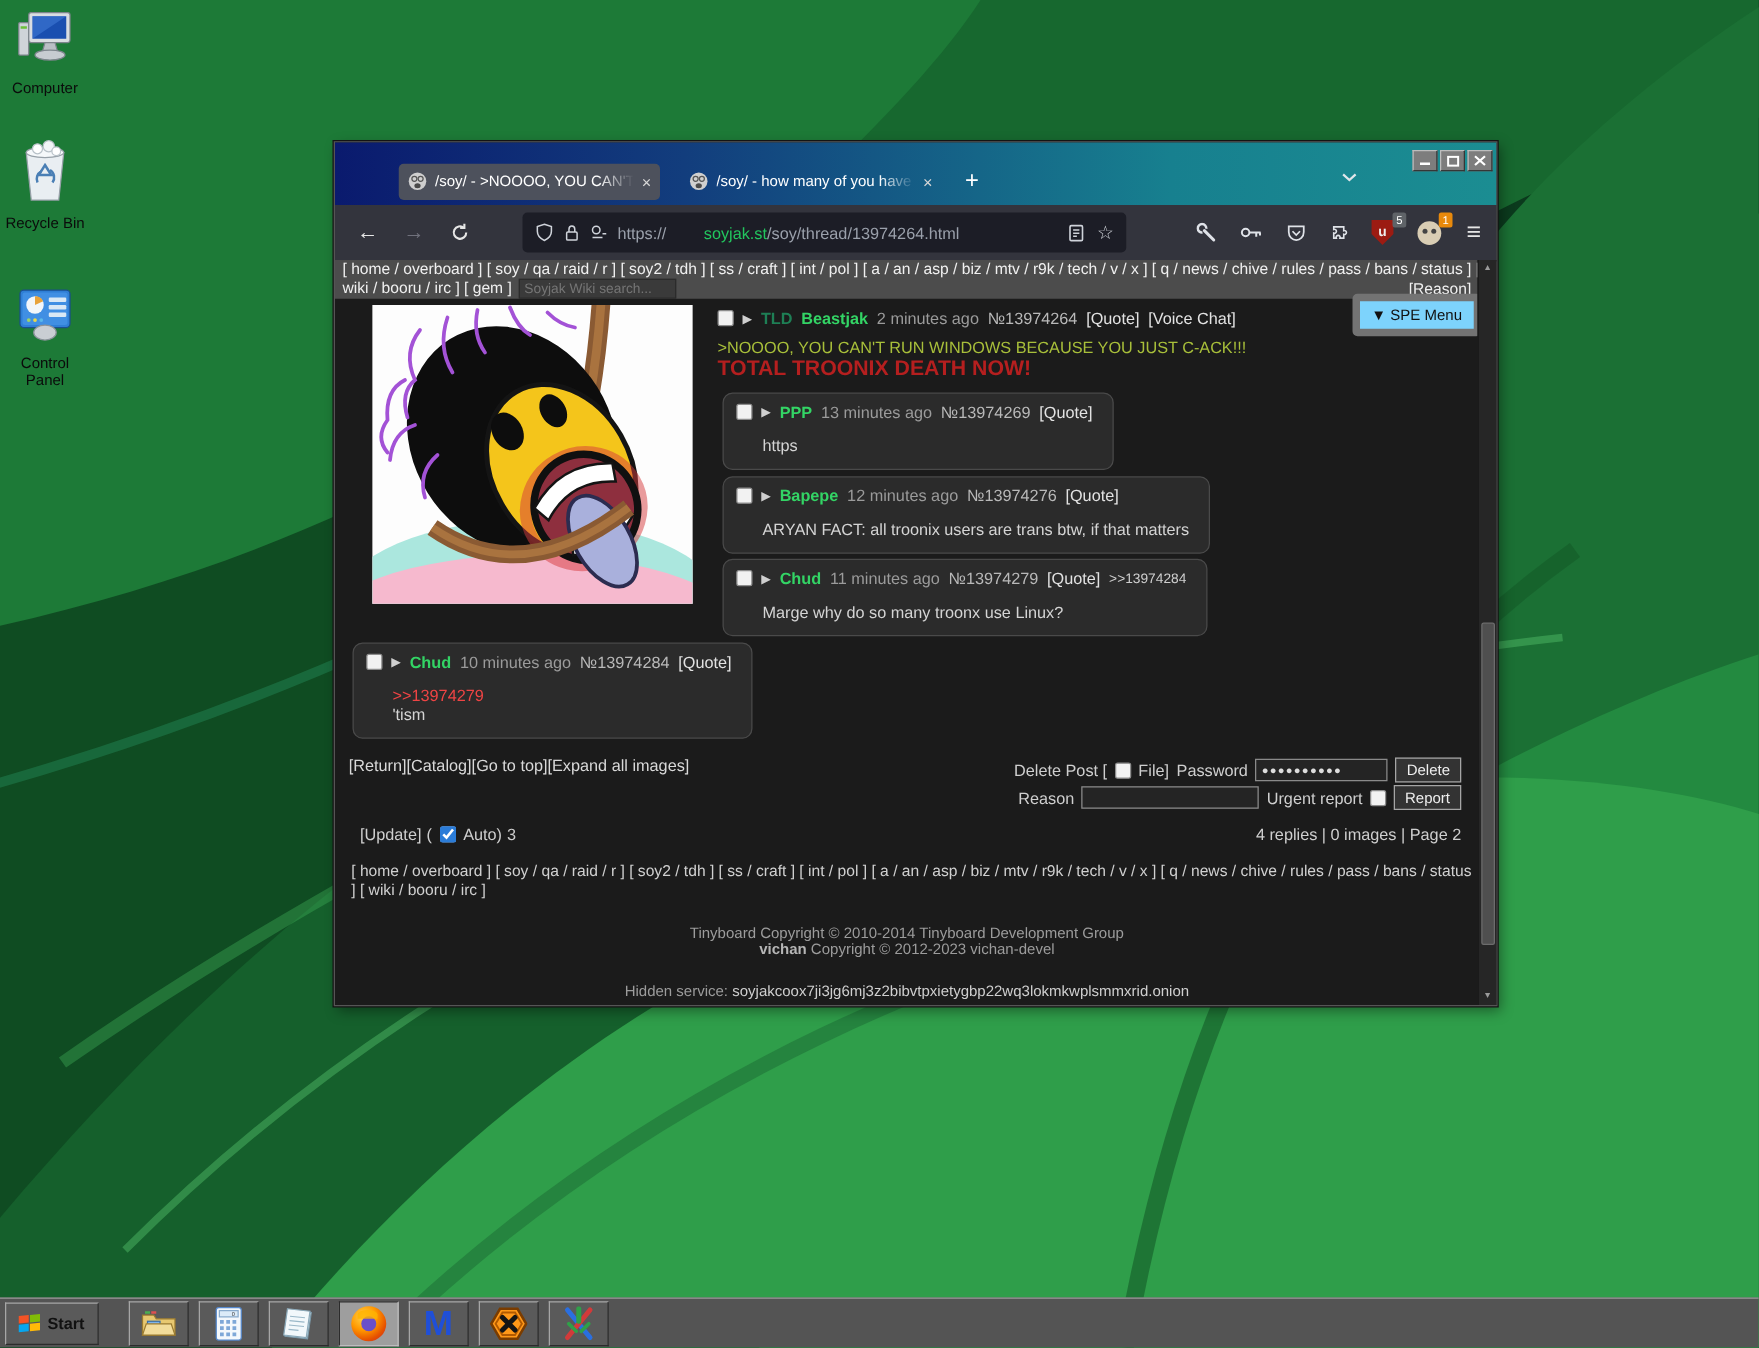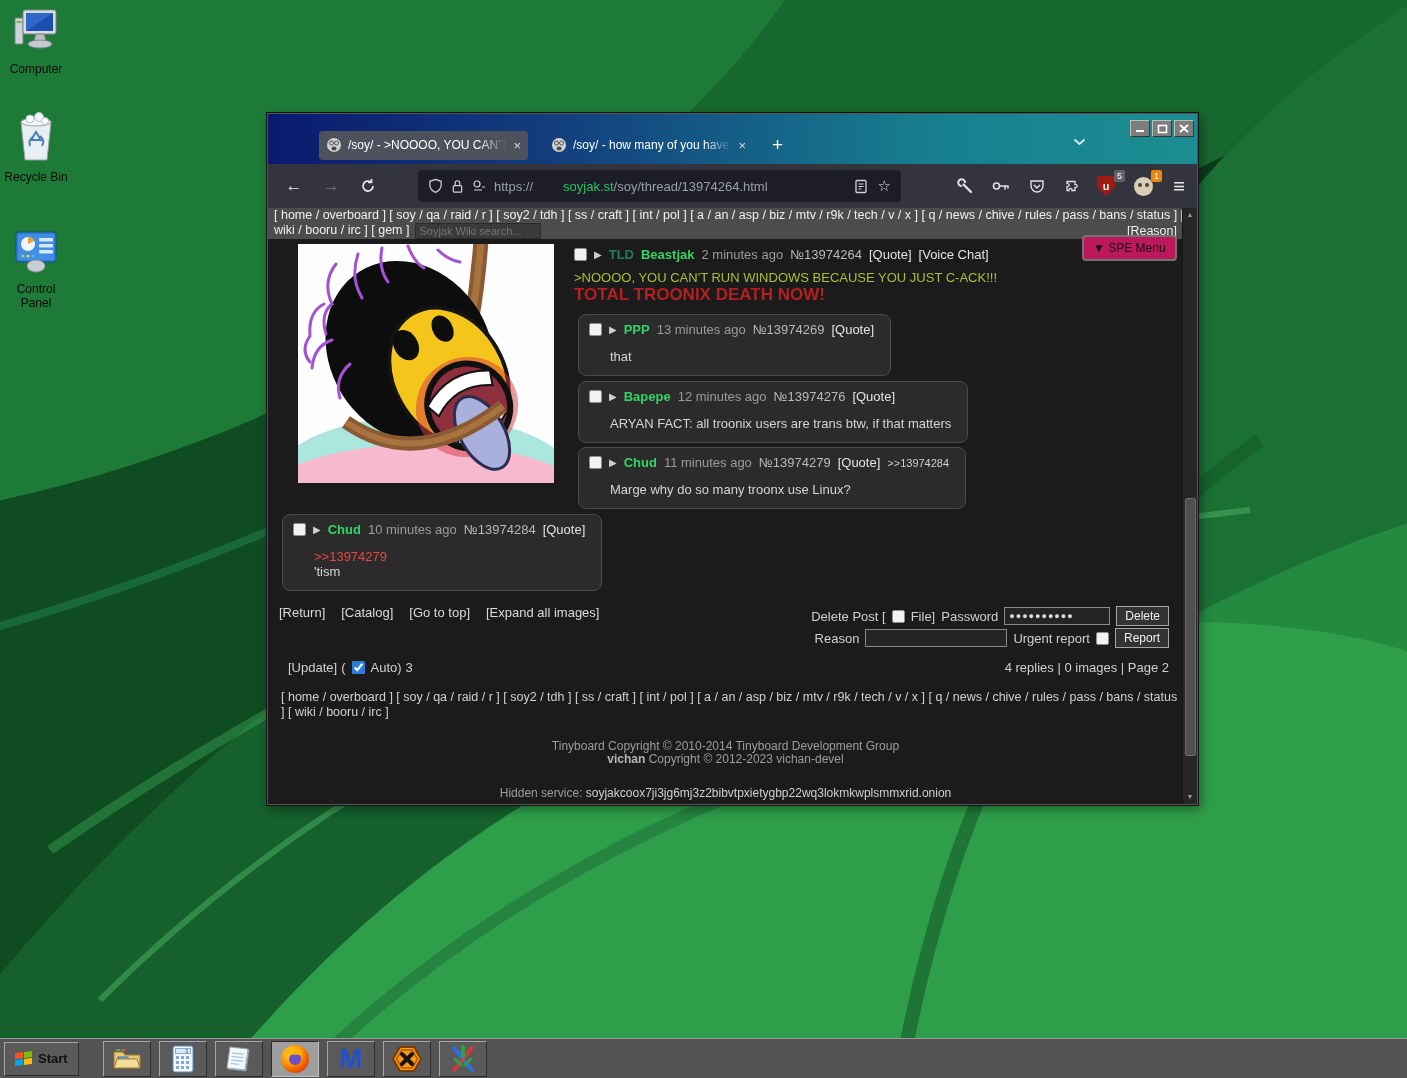--- a/index.html
+++ b/index.html
@@ -52,42 +52,42 @@
           display:flex;align-items:center;justify-content:center;color:#eee;font-size:11px;font-weight:bold;}
   .extface{width:19px;height:19px;border-radius:50%;background:#d9cdb4;position:relative;}
   .extface i{position:absolute;width:4px;height:4px;border-radius:50%;background:#444;top:6px;}
   
   .page{position:absolute;left:0;top:94px;width:929px;height:596px;background:#1b1b1b;overflow:hidden;}
   .boardnav{position:absolute;left:0;top:0;width:929px;min-height:30px;background:#4c4c4c;color:#f0f0f0;
             font-size:12.5px;line-height:15px;padding:0 6px;box-sizing:border-box;z-index:2;}
   .wiki-search{width:118px;height:14px;background:#3a3a3a;border:1px solid #2b2b2b;color:#bbb;font-size:11px;
                margin-left:6px;vertical-align:middle;padding:0 3px;}
   .options-link{position:absolute;right:20px;bottom:0;color:#f0f0f0;}
-  .spe-btn{position:absolute;left:814px;top:27px;background:#be185d;color:#111;font-size:12px;
-           padding:4px 9px;border-radius:4px;border:2px solid #737373;z-index:3;}
+  .spe-btn{position:absolute;left:814px;top:27px;background:#7dd3fc;color:#111;font-size:12px;
+           padding:4px 9px;border-radius:4px;border:6px solid #737373;z-index:3;}
   .op-image{position:absolute;left:30px;top:36px;width:256px;height:239px;background:#fff;}
   .post-header{display:flex;align-items:center;gap:7px;font-size:13px;white-space:nowrap;}
   .pchk{appearance:none;-webkit-appearance:none;width:13px;height:13px;background:#f2f2f2;border:1px solid #8d8d8d;
         border-radius:2px;margin:0;}
   .parrow{color:#cfcfcf;font-size:10px;}
   .capcode{color:#1e7f55;font-weight:bold;}
   .pname{color:#33d465;font-weight:bold;}
   .ptime{color:#9b9b9b;}
   .pnum{color:#b9b9b9;}
   .plink{color:#e2e2e2;}
   .backlink{color:#cfcfcf;font-size:11px;}
   .pbody{color:#d4d4d4;font-size:13px;white-space:nowrap;}
   .greentext{position:absolute;left:306px;top:62px;color:#a8bf3a;font-size:13px;white-space:nowrap;}
   .redhead{position:absolute;left:306px;top:77px;color:#b51f1f;font-size:17px;font-weight:bold;white-space:nowrap;}
   .op-header{position:absolute;left:306px;top:39px;}
   .reply{position:absolute;background:#2b2b2b;border:1px solid #4a4a4a;border-radius:8px;
          padding:7px 16px 11px 10px;box-sizing:border-box;}
   .reply .pbody{margin:12px 0 0 21px;}
   .cite{color:#ef4444;}
-  .thread-links{position:absolute;left:11px;top:397px;font-size:13px;color:#d9d9d9;display:flex;gap:16px;}
+  .thread-links{position:absolute;left:11px;top:397px;font-size:13px;color:#d9d9d9;display:flex;}
   .formrow{position:absolute;right:28px;display:flex;align-items:center;gap:6px;font-size:13px;color:#cfcfcf;}
   .tin{background:#242424;border:1px solid #8a8a8a;color:#ddd;height:16px;font-size:12px;padding:0 4px;}
   .fbtn{background:#333;border:1px solid #a5a5a5;color:#eee;font-size:12px;padding:1px 8px;height:20px;}
   .schk{width:13px;height:13px;margin:0;appearance:none;-webkit-appearance:none;background:#f2f2f2;
         border:1px solid #8d8d8d;border-radius:2px;}
   .updrow{position:absolute;left:20px;top:452px;font-size:13px;color:#cfcfcf;display:flex;align-items:center;gap:4px;}
   .autochk{width:13px;height:13px;margin:0 2px;accent-color:#2b7cd8;}
   .stats{position:absolute;right:28px;top:452px;font-size:13px;color:#cfcfcf;}
   .footnav{position:absolute;left:13px;top:482px;width:900px;color:#d0d0d0;font-size:12.5px;line-height:15px;}
   .footer{position:absolute;left:0;top:532px;width:915px;text-align:center;color:#9c9c9c;font-size:12px;line-height:13px;}
@@ -343,21 +343,21 @@
 
     <div class="reply" style="left:310px;top:106px;min-width:278px;">
       <div class="post-header">
         <input type="checkbox" class="pchk" style="">
         <span class="parrow">▶</span>
         <span class="pname">PPP</span>
         <span class="ptime">13 minutes ago</span>
         <span class="pnum">№13974269</span>
         <span class="plink">[Quote]</span>
       </div>
-      <div class="pbody">that</div>
+      <div class="pbody">https</div>
     </div>
 
     <div class="reply" style="left:310px;top:173px;">
       <div class="post-header">
         <input type="checkbox" class="pchk" style="">
         <span class="parrow">▶</span>
         <span class="pname">Bapepe</span>
         <span class="ptime">12 minutes ago</span>
         <span class="pnum">№13974276</span>
         <span class="plink">[Quote]</span>

